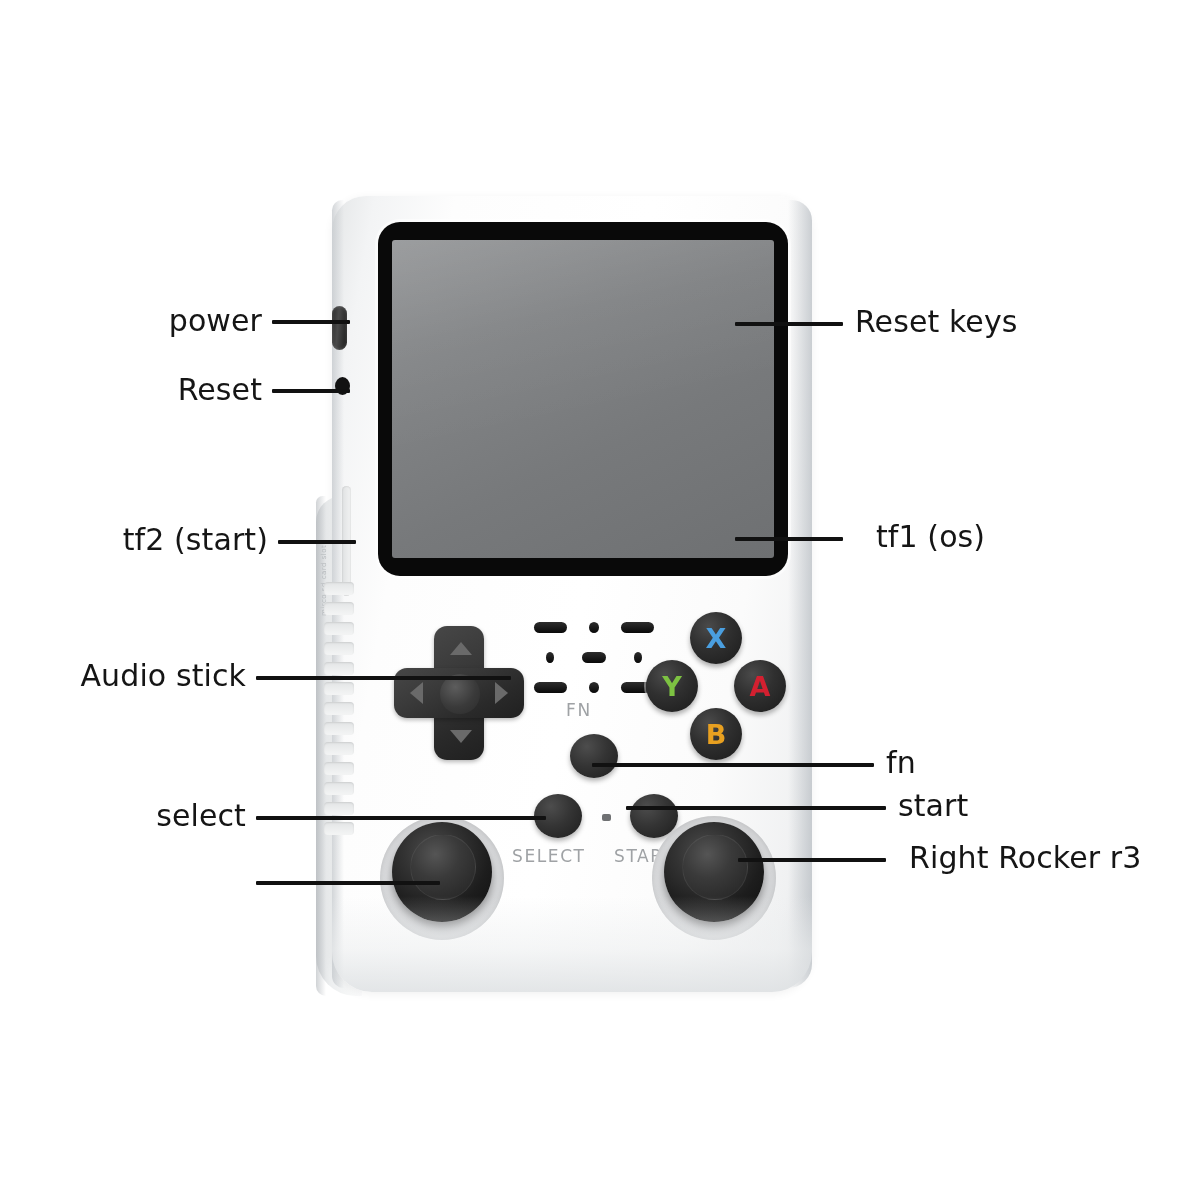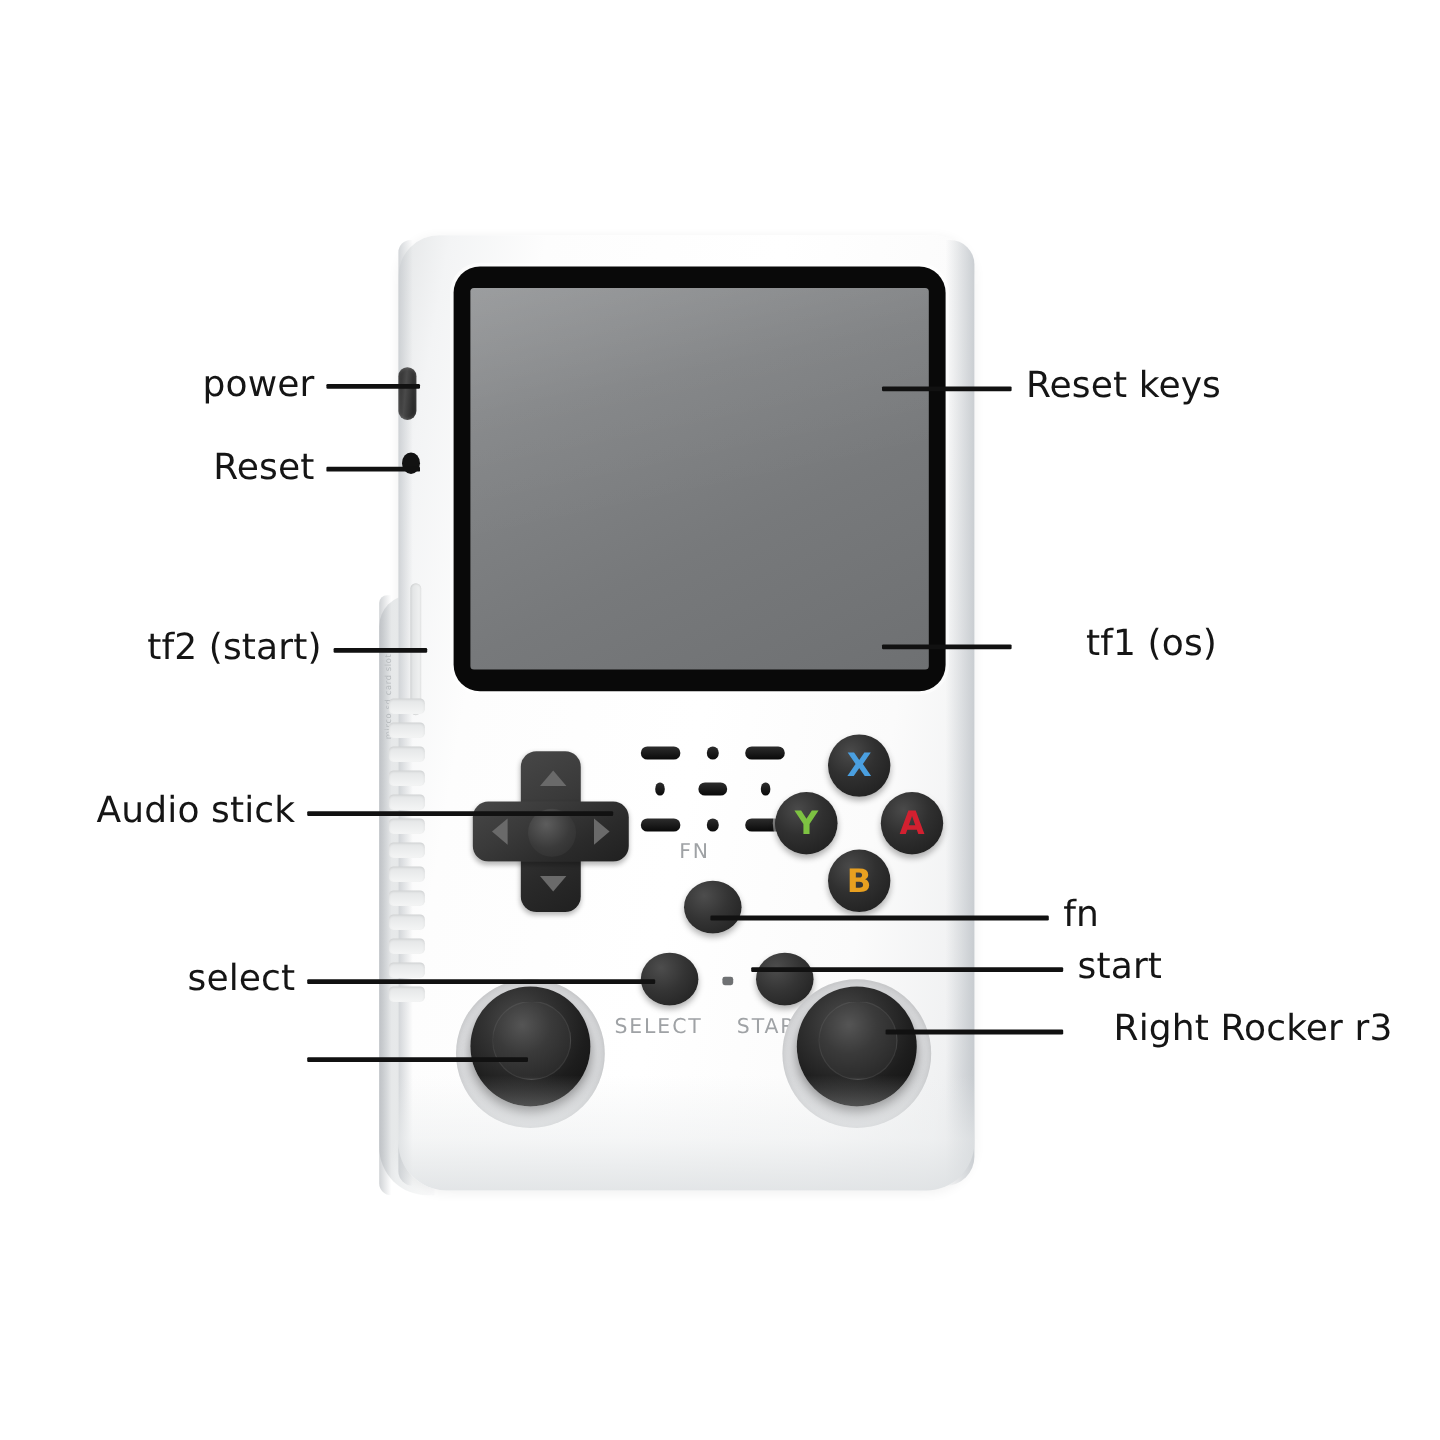--- a/index.html
+++ b/index.html
@@ -376,18 +376,18 @@
   <div class="lead" style="left:626px;top:806px;width:260px;"></div>
   <div class="lead" style="left:738px;top:858px;width:148px;"></div>
 
   <div class="label l" style="left:0;top:375px;width:262px;">Reset</div>
   <div class="label l" style="left:0;top:306px;width:262px;">power</div>
   <div class="label l" style="left:0;top:525px;width:268px;">tf2 (start)</div>
   <div class="label l" style="left:0;top:661px;width:246px;">Audio stick</div>
   <div class="label l" style="left:0;top:801px;width:246px;">select</div>
 
   <div class="label r" style="left:855px;top:307px;">Reset keys</div>
-  <div class="label r" style="left:905px;top:522px;">tf1 (os)</div>
+  <div class="label r" style="left:876px;top:522px;">tf1 (os)</div>
   <div class="label r" style="left:886px;top:748px;">fn</div>
   <div class="label r" style="left:898px;top:791px;">start</div>
-  <div class="label r" style="left:928px;top:843px;">Right Rocker r3</div>
+  <div class="label r" style="left:909px;top:843px;">Right Rocker r3</div>
 
 </div>
 
 </body></html>

